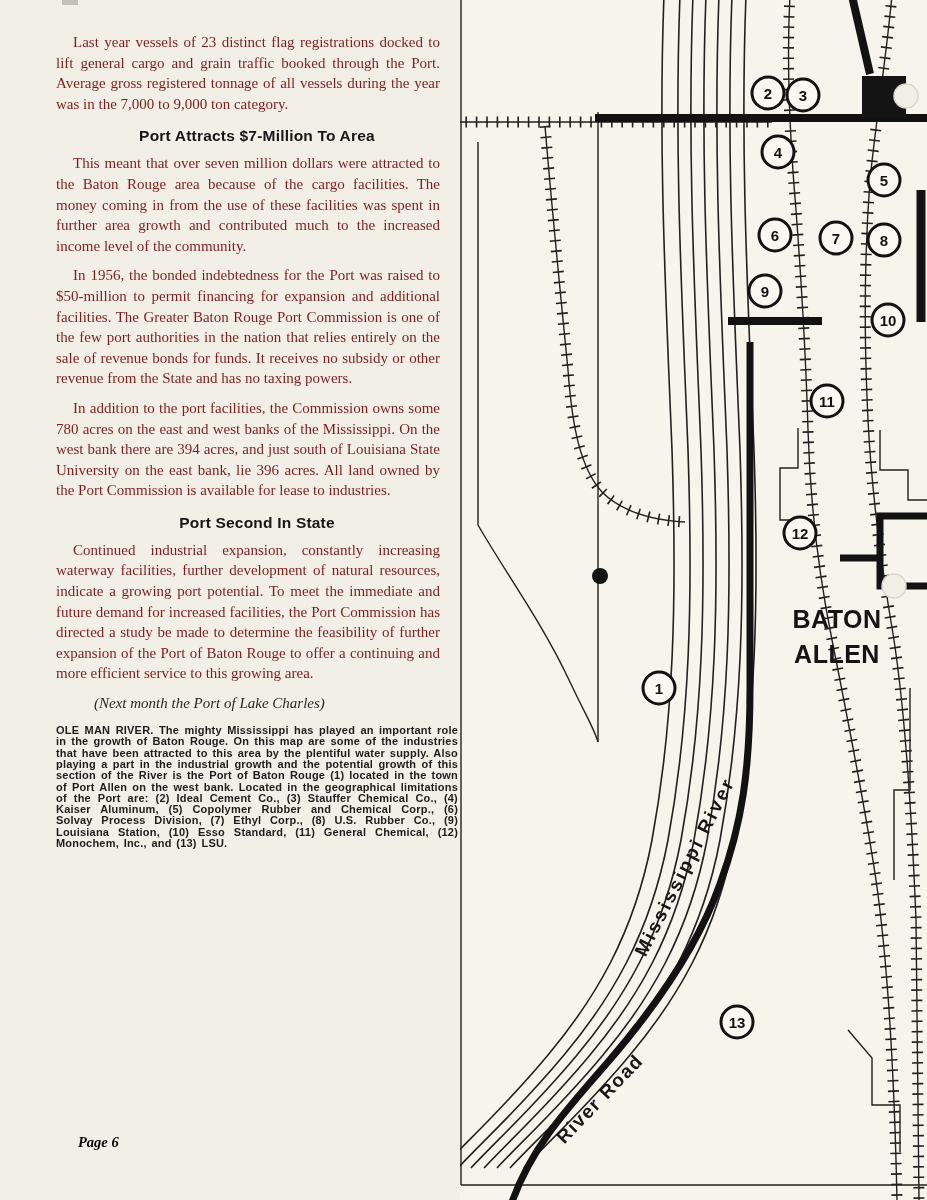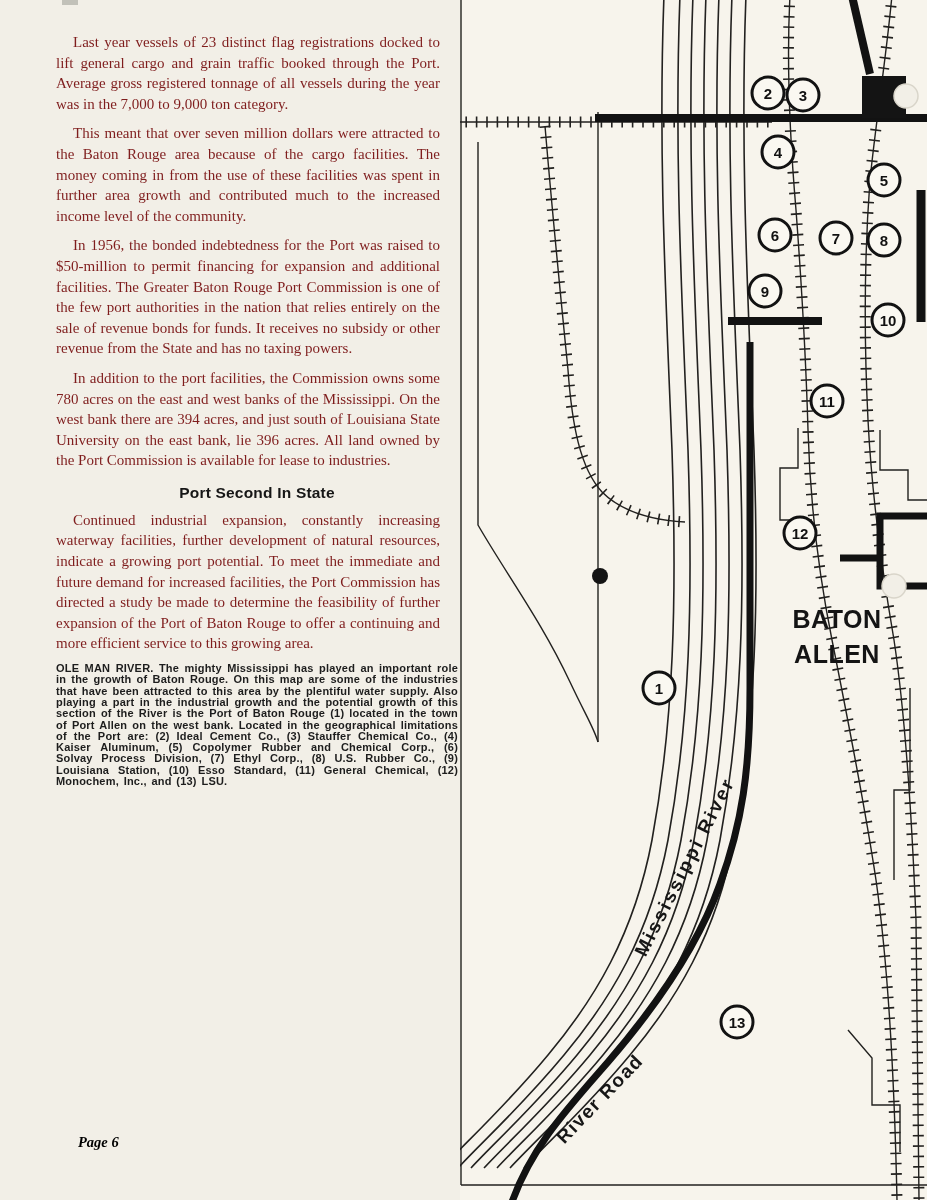--- a/index.html
+++ b/index.html
@@ -93,25 +93,27 @@
   }
 </style>
 </head>
 <body>
 
 <div class="corner-mark"></div>
 <div class="edge-strip"></div>
 
 <div class="col">
   <p class="body-para">Last year vessels of 23 distinct flag registrations docked to lift general cargo and grain traffic booked through the Port. Average gross registered tonnage of all vessels during the year was in the 7,000 to 9,000 ton category.</p>
+  <div class="sub-head">Port Attracts $7-Million To Area</div>
   <p class="body-para">This meant that over seven million dollars were attracted to the Baton Rouge area because of the cargo facilities. The money coming in from the use of these facilities was spent in further area growth and contributed much to the increased income level of the community.</p>
   <p class="body-para">In 1956, the bonded indebtedness for the Port was raised to $50-million to permit financing for expansion and additional facilities. The Greater Baton Rouge Port Commission is one of the few port authorities in the nation that relies entirely on the sale of revenue bonds for funds. It receives no subsidy or other revenue from the State and has no taxing powers.</p>
   <p class="body-para">In addition to the port facilities, the Commission owns some 780 acres on the east and west banks of the Mississippi. On the west bank there are 394 acres, and just south of Louisiana State University on the east bank, lie 396 acres. All land owned by the Port Commission is available for lease to industries.</p>
   <div class="sub-head">Port Second In State</div>
   <p class="body-para">Continued industrial expansion, constantly increasing waterway facilities, further development of natural resources, indicate a growing port potential. To meet the immediate and future demand for increased facilities, the Port Commission has directed a study be made to determine the feasibility of further expansion of the Port of Baton Rouge to offer a continuing and more efficient service to this growing area.</p>
+  <p class="next-month">(Next month the Port of Lake Charles)</p>
   <div class="caption">OLE MAN RIVER. The mighty Mississippi has played an important role in the growth of Baton Rouge. On this map are some of the industries that have been attracted to this area by the plentiful water supply. Also playing a part in the industrial growth and the potential growth of this section of the River is the Port of Baton Rouge (1) located in the town of Port Allen on the west bank. Located in the geographical limitations of the Port are: (2) Ideal Cement Co., (3) Stauffer Chemical Co., (4) Kaiser Aluminum, (5) Copolymer Rubber and Chemical Corp., (6) Solvay Process Division, (7) Ethyl Corp., (8) U.S. Rubber Co., (9) Louisiana Station, (10) Esso Standard, (11) General Chemical, (12) Monochem, Inc., and (13) LSU.</div>
 </div>
 
 <div class="page-num">Page 6</div>
 
 <div class="map">
   <svg viewBox="0 0 467 1200" width="467" height="1200">
     <defs>
       <path id="riv" d="M220,-5 C214,150 222,300 228,450 C233,600 230,720 208,840 C190,935 150,1000 104,1055 C60,1108 22,1142 -2,1168"></path>
       <path id="rrA" d="M330,-5 C326,70 330,140 336,210 C342,290 346,360 348,430 C350,500 358,570 372,640 C388,720 404,800 416,880 C426,950 434,1060 437,1200"></path>

